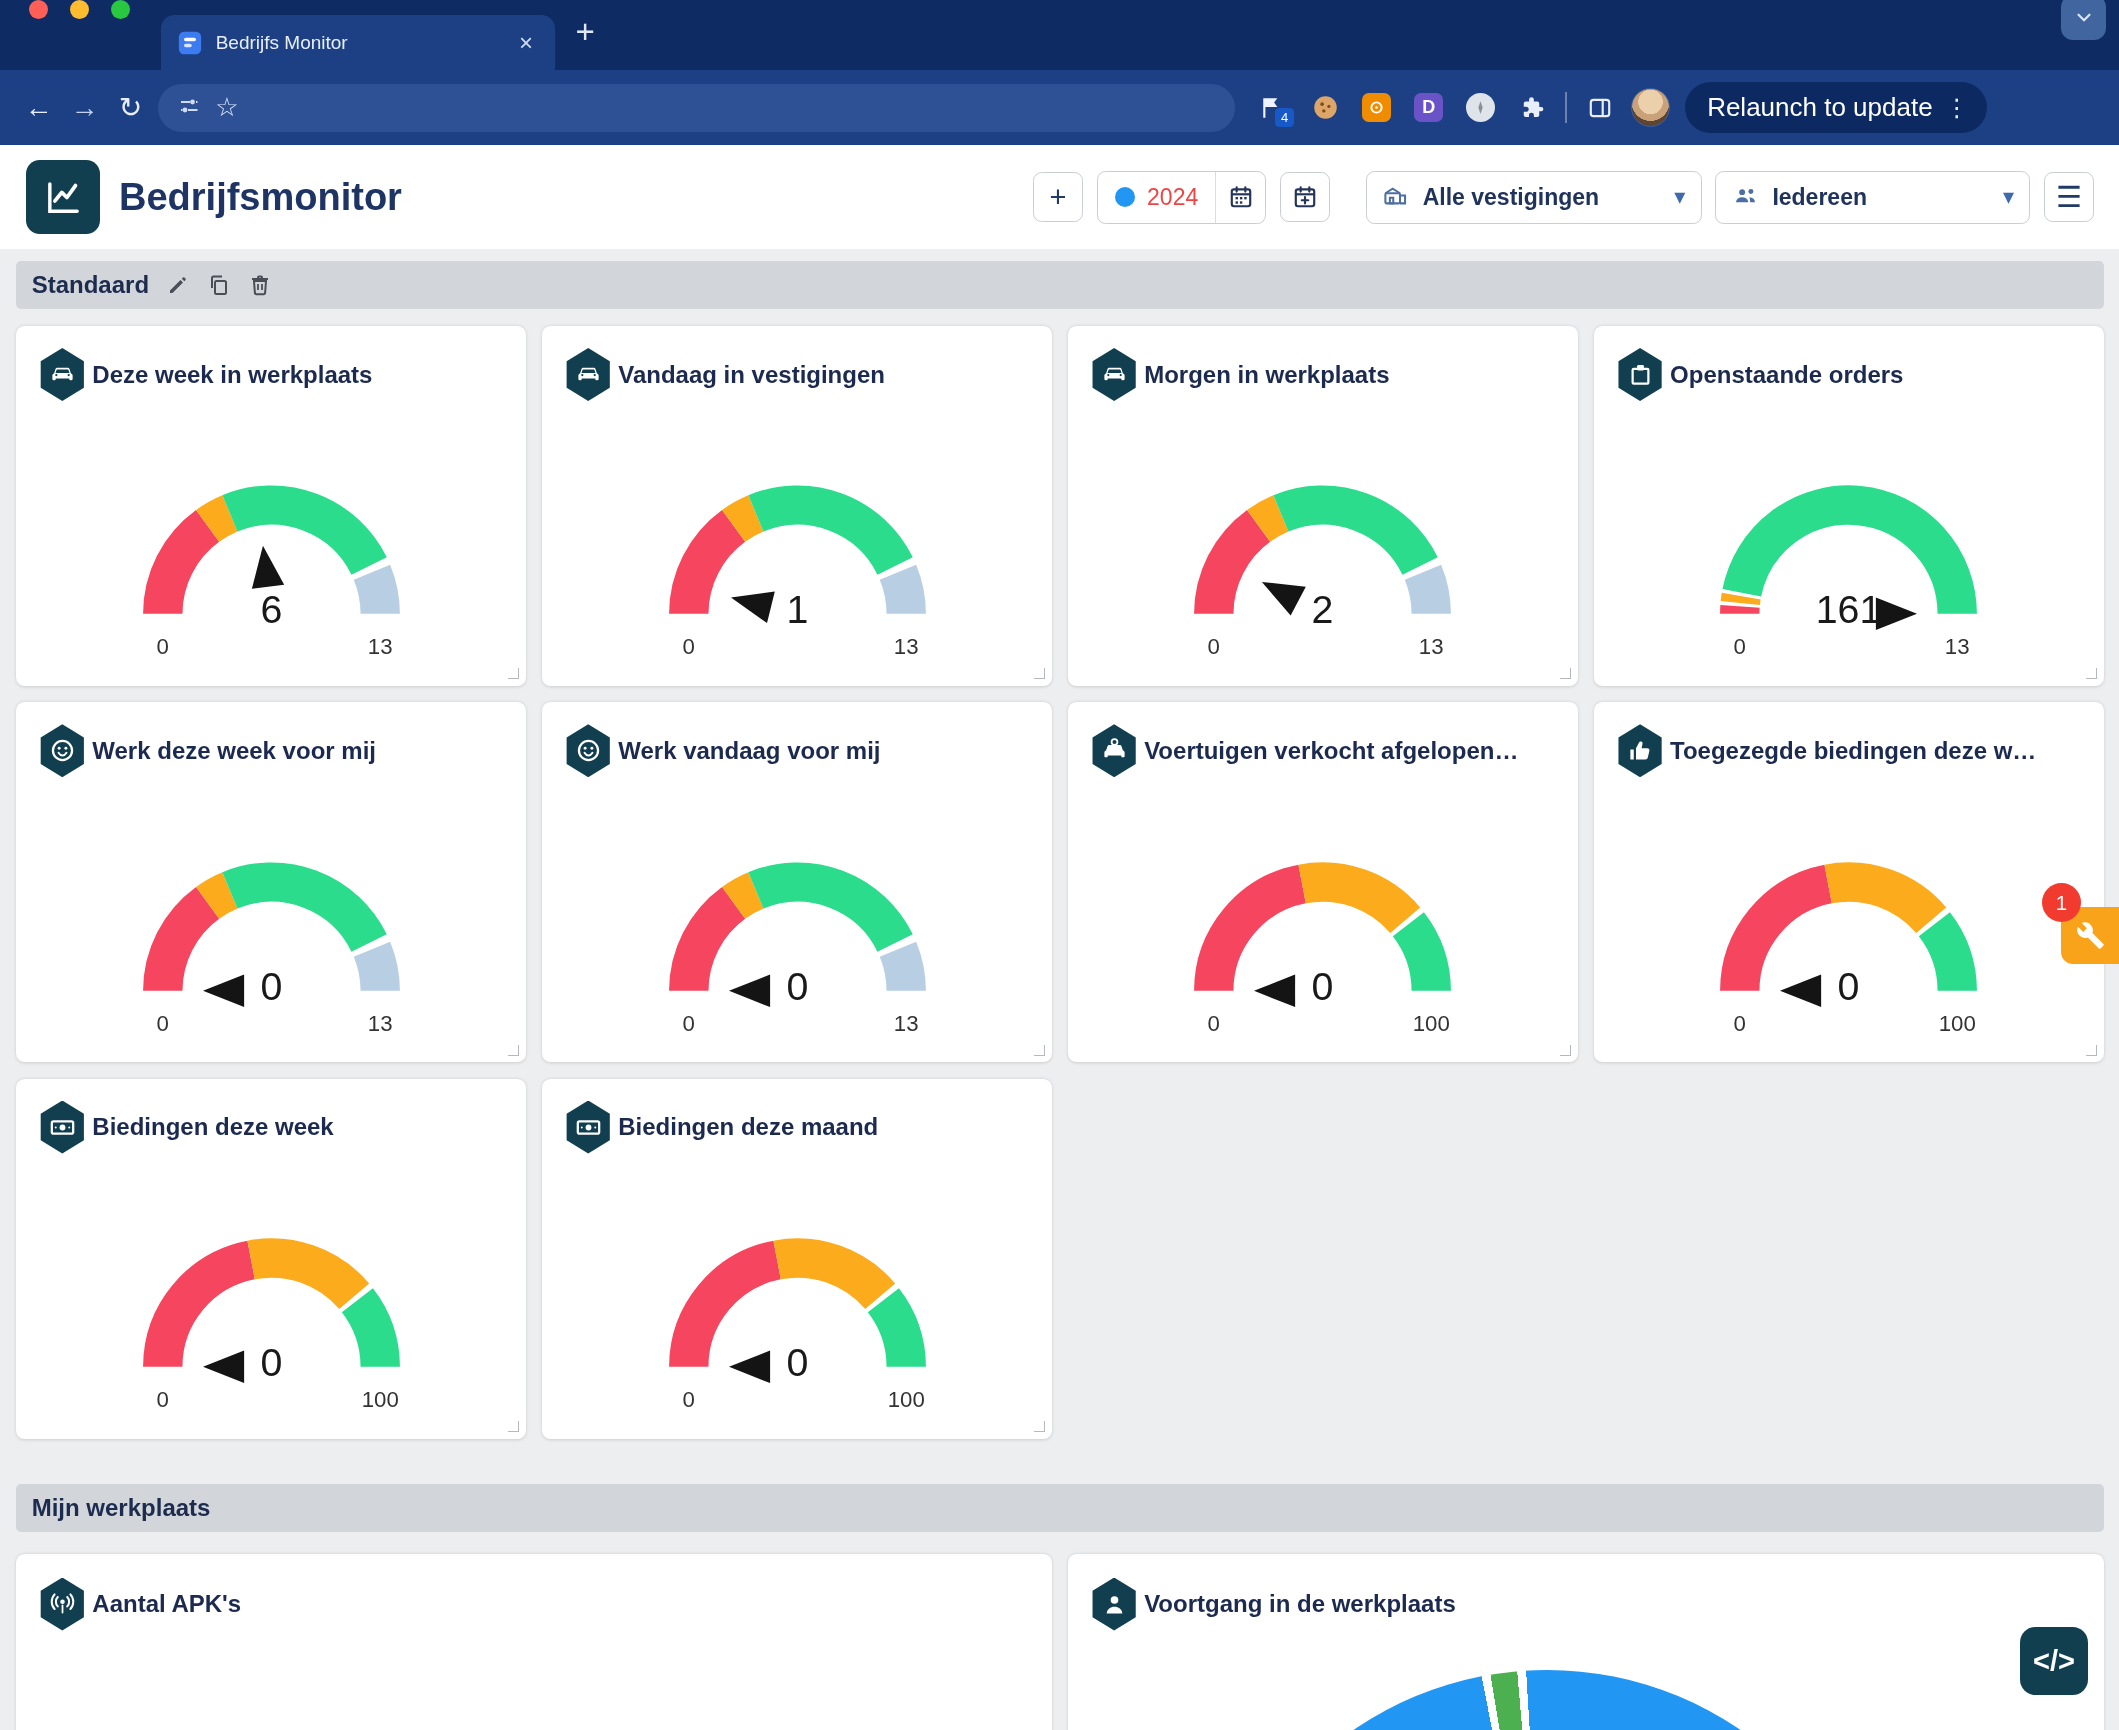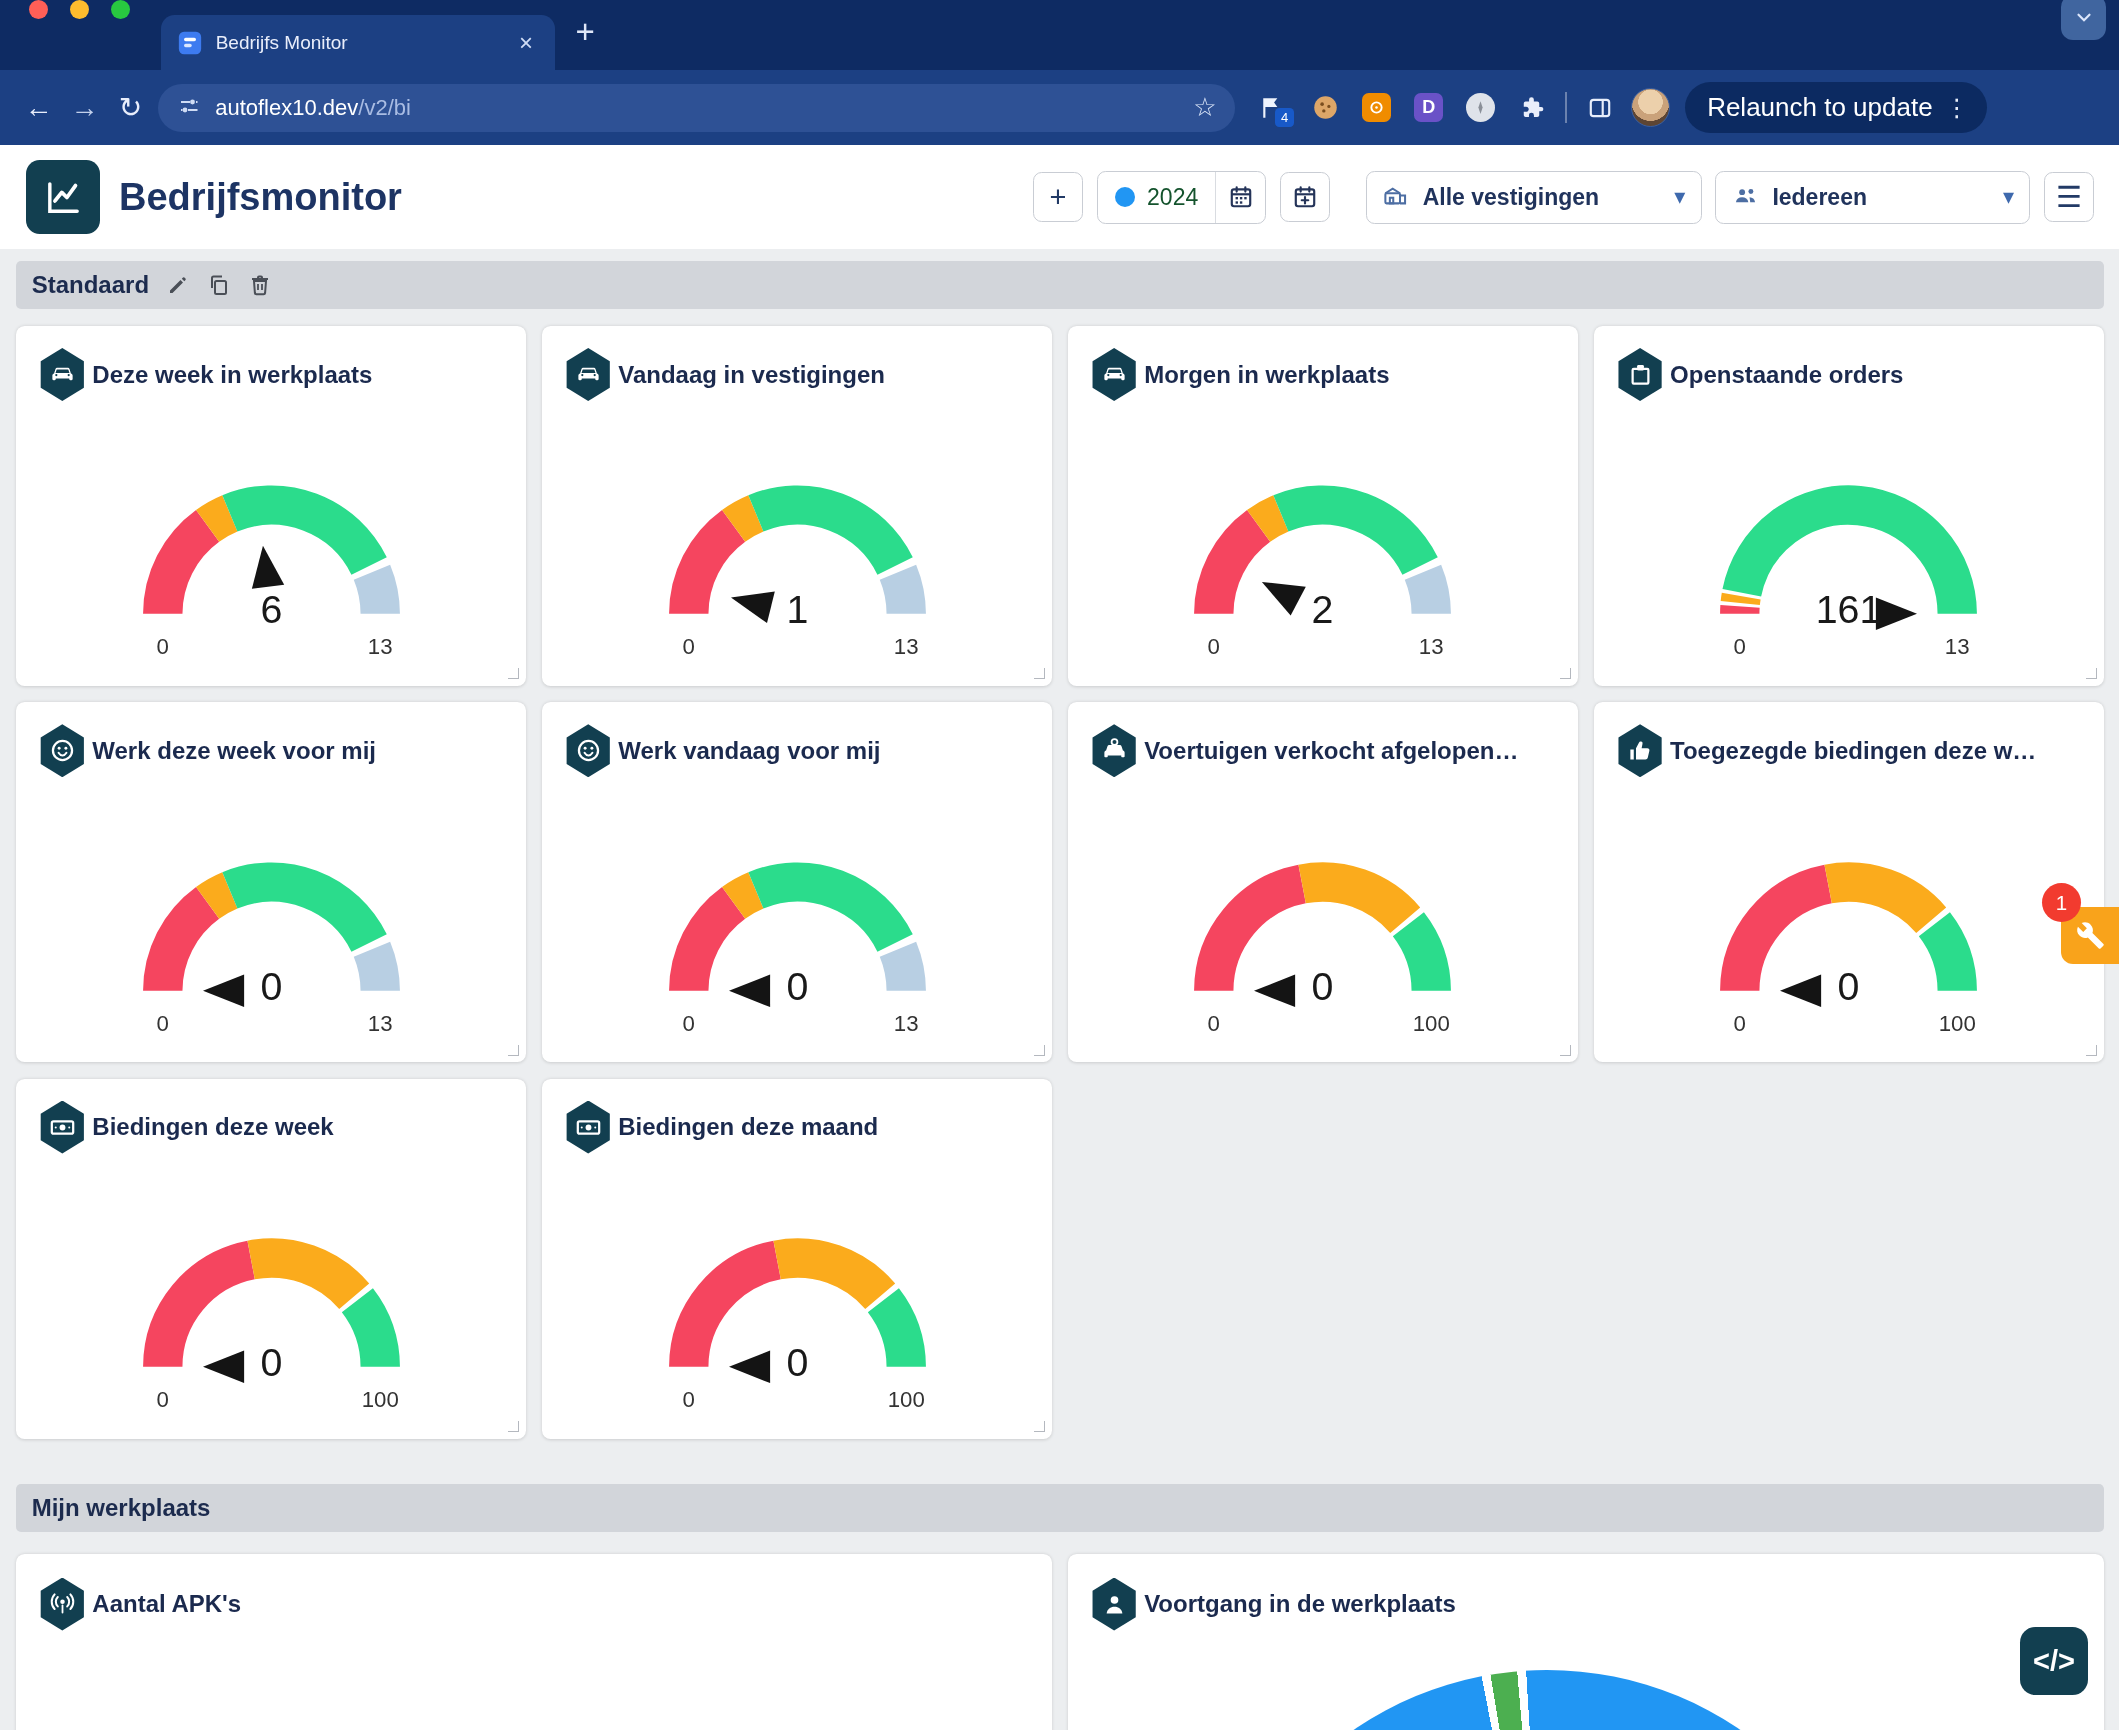--- a/index.html
+++ b/index.html
@@ -40,21 +40,21 @@
 
   
   .page-header { height:104px; background:#ffffff; display:flex; align-items:center; padding:0 26px; gap:19px; }
   .logo { width:74px; height:74px; border-radius:13.7px; background:#123f50; display:flex; align-items:center; justify-content:center; flex:0 0 auto; }
   .app-title { font-size:38px; font-weight:bold; color:#1d3464; }
   .hdr-controls { margin-left:auto; display:flex; align-items:center; gap:13.7px; }
   .sq-btn { width:50px; height:50px; border:1.7px solid #c9cdd4; border-radius:8.6px; background:#fff; display:flex; align-items:center; justify-content:center; font-size:29px; color:#223a66; }
   .year-group { height:53px; border:1.7px solid #c9cdd4; border-radius:8.6px; background:#fff; display:flex; align-items:center; }
   .year-main { display:flex; align-items:center; gap:12px; padding:0 17px; }
   .year-dot { width:20.5px; height:20.5px; border-radius:50%; background:#2196f3; }
-  .year-label { font-size:23px; color:#14532d; font-weight:500; }
+  .year-label { font-size:23px; color:#ef4444; font-weight:500; }
   .year-cal { width:50px; height:100%; border-left:1.7px solid #d9dce1; display:flex; align-items:center; justify-content:center; }
   .select { height:53px; border:1.7px solid #c9cdd4; border-radius:8.6px; background:#fff; display:flex; align-items:center; gap:13.7px; padding:0 15.4px; }
   .select.branches { width:336px; margin-left:22px; }
   .select.people { width:315px; }
   .select-label { font-size:23px; font-weight:600; color:#20335c; white-space:nowrap; overflow:hidden; text-overflow:ellipsis; }
   .select-chevron { margin-left:auto; color:#3e69ad; font-size:22px; }
 
   
   .section-bar { margin:12px 16.3px 0; height:48px; background:#d2d5da; border-radius:5.1px; display:flex; align-items:center; gap:17px; padding:0 15.4px; }
   .section-bar.second { margin-top:45px; }
@@ -121,21 +121,20 @@
   <span class="nav-ic dim">→</span>
   <span class="nav-ic">↻</span>
   <div class="urlbar">
     <span>
       <svg width="24" height="24" viewBox="0 0 24 24" fill="none" stroke="#cfdcf5" stroke-width="2">
           <path d="M4 8h9M19 8h1.5M4 16h1.5M11 16h9.5"></path>
           <circle cx="15.5" cy="8" r="2.4" fill="#cfdcf5" stroke="none"></circle>
           <circle cx="8" cy="16" r="2.4" fill="#cfdcf5" stroke="none"></circle>
         </svg>
     </span>
-    <span class="url-text"><span class="url-host">autoflex10.dev</span><span class="url-path">/v2/bi</span></span>
     <span class="star">☆</span>
   </div>
   <div class="ext-row">
     <span class="ext">
       <svg width="26" height="26" viewBox="0 0 24 24" fill="#eef3fd">
           <path d="M5 3h11l-3 4 3 4H5v10H3V3z"></path>
         </svg>
       <span class="ext-badge">4</span>
     </span>
     <span class="ext">

